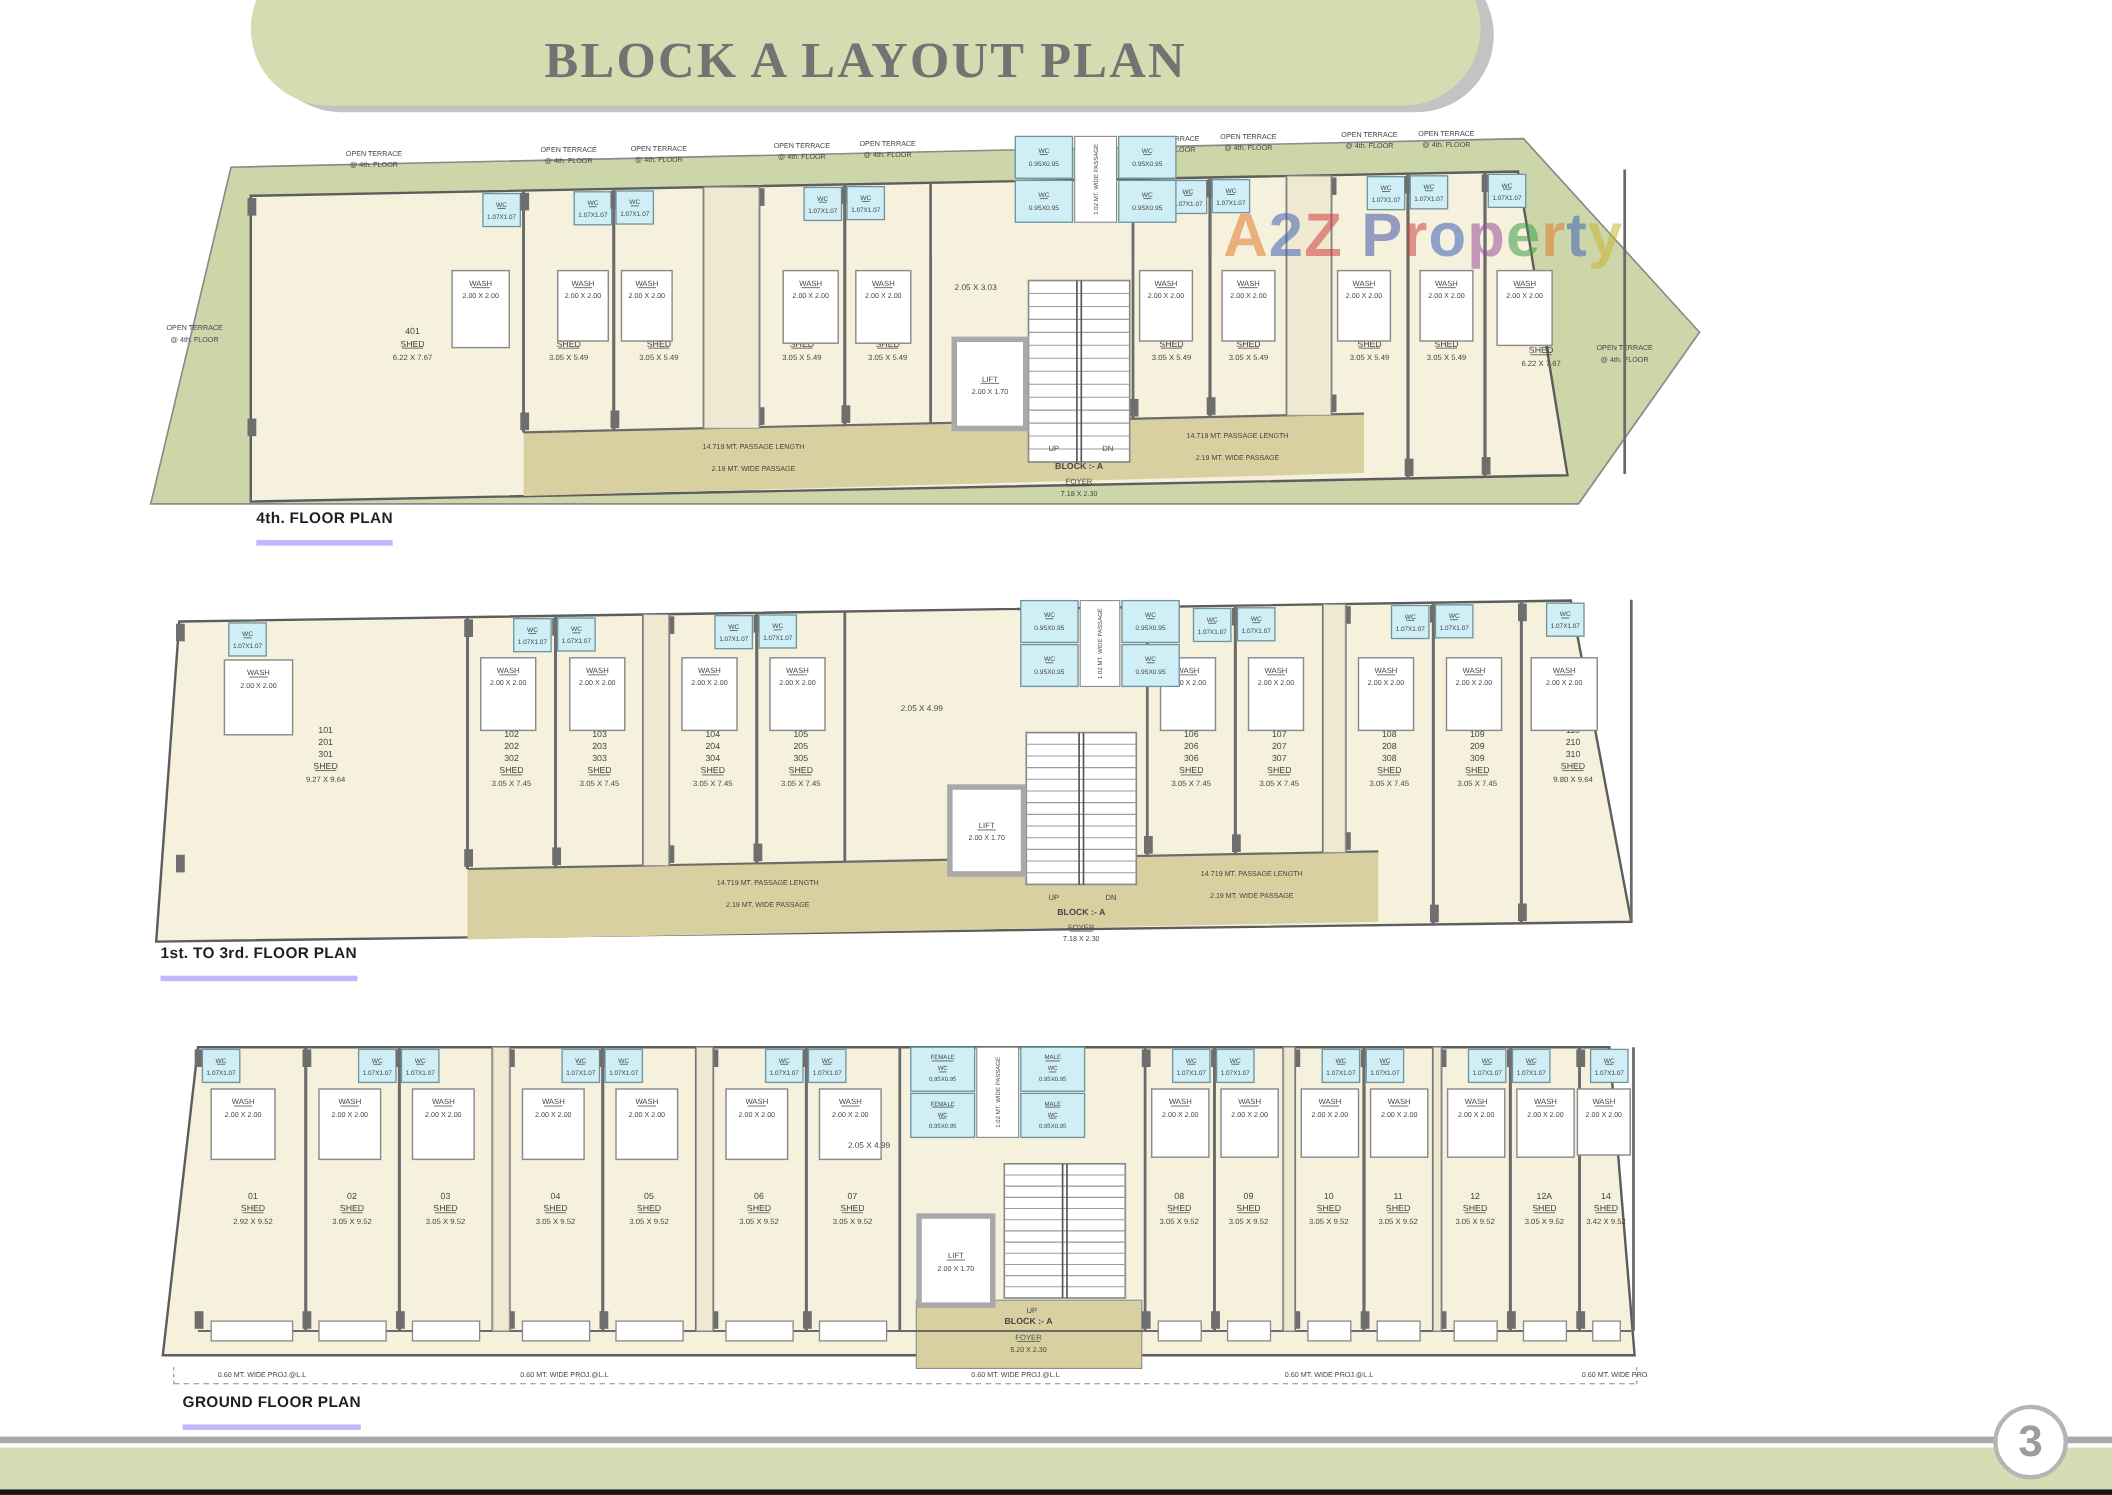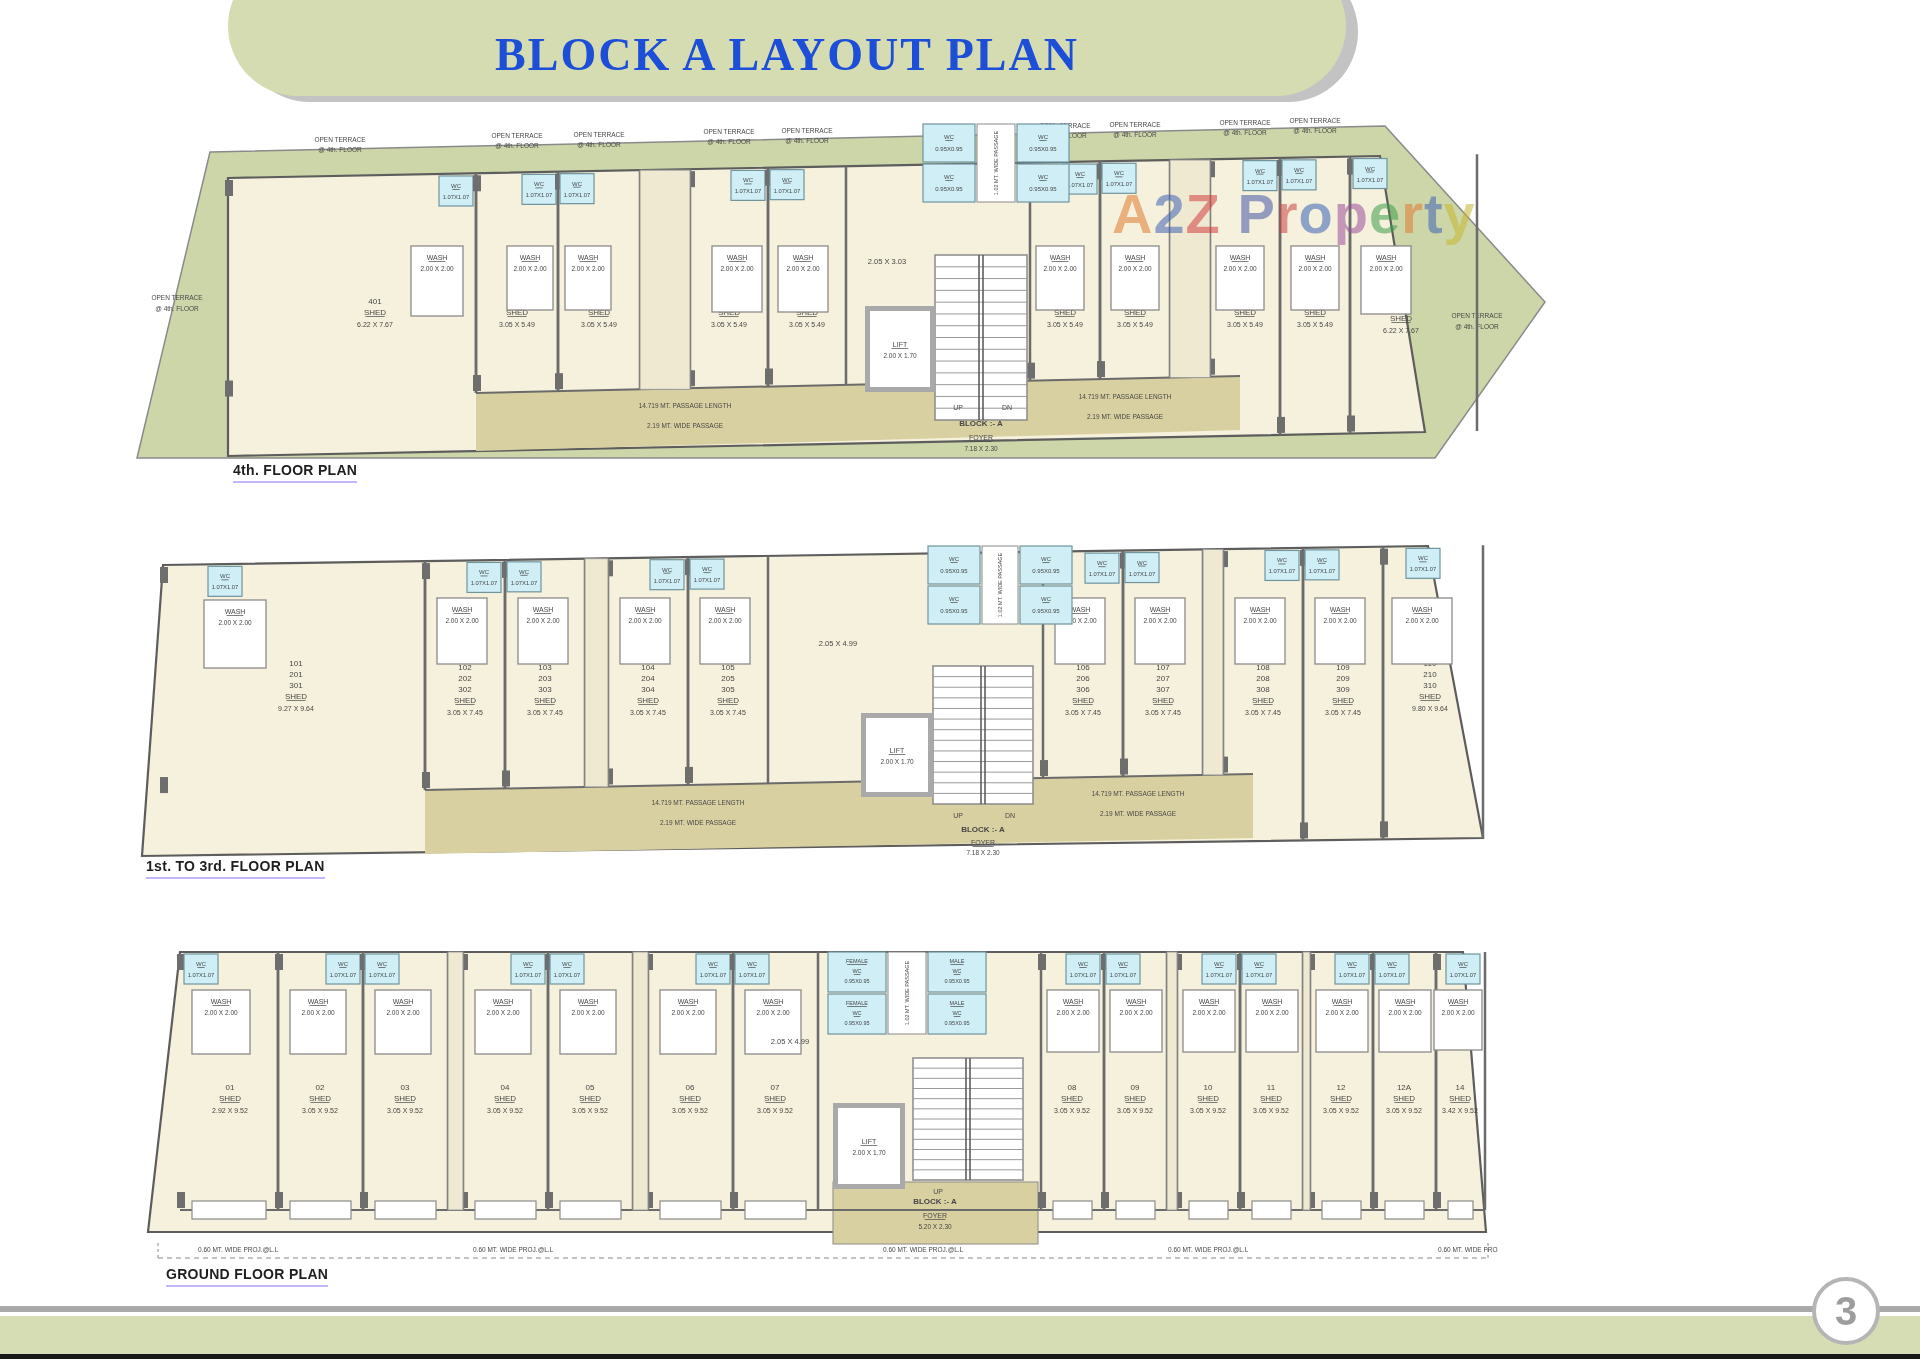--- a/index.html
+++ b/index.html
@@ -4,24 +4,24 @@
 <style>
   html,body{margin:0;padding:0;background:#fff;}
   #page{position:relative;width:1920px;height:1359px;background:#ffffff;overflow:hidden;
         font-family:"Liberation Sans",sans-serif;}
   .banner-shadow{position:absolute;left:240px;top:-38px;width:1118px;height:140px;
         background:#c3c3c3;border-radius:70px;}
   .banner{position:absolute;left:228px;top:-44px;width:1118px;height:140px;
         background:#d5dcb2;border-radius:70px;}
   .banner-title{position:absolute;left:228px;top:28px;width:1118px;text-align:center;
         font-family:"Liberation Serif",serif;font-weight:bold;font-size:46px;
-        letter-spacing:2px;color:#1d4ed8;}
+        letter-spacing:2px;color:#737373;}
   .plan-svg{position:absolute;}
   .plan-label{position:absolute;font-weight:bold;font-size:14px;color:#1e1e1e;
-        border-bottom:2px solid #c4b5fd;padding-bottom:3px;letter-spacing:.3px;}
+        border-bottom:5px solid #c4b5fd;padding-bottom:13px;letter-spacing:.3px;}
   .wm-color{position:absolute;left:1112px;top:181px;font-size:56px;font-weight:bold;
         letter-spacing:1px;opacity:.55;white-space:pre;}
   .wm-gray{position:absolute;left:80px;top:842px;font-size:62px;font-weight:bold;
         color:#a5a5a5;opacity:.40;letter-spacing:2px;}
   .footer-line{position:absolute;left:0;top:1306px;width:1920px;height:6px;background:#a9a9a9;}
   .footer-band{position:absolute;left:0;top:1316px;width:1920px;height:38px;background:#d6ddb4;}
   .footer-bar{position:absolute;left:0;top:1354px;width:1920px;height:5px;background:#171717;}
   .page-circle{position:absolute;left:1812px;top:1277px;width:60px;height:60px;background:#fff;
         border:4px solid #b5b5b5;border-radius:50%;color:#9d9d9d;font-size:40px;font-weight:bold;
         display:flex;align-items:center;justify-content:center;}

